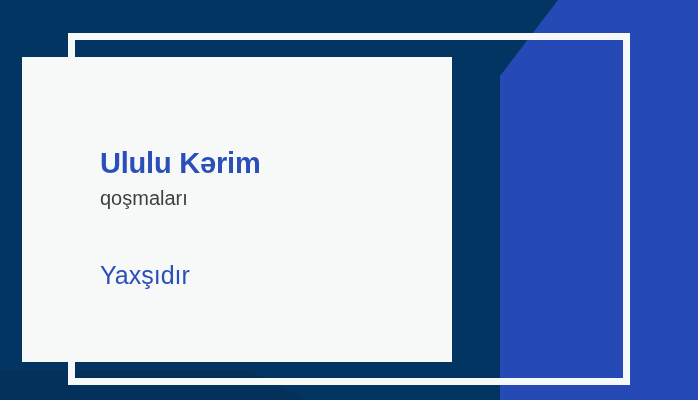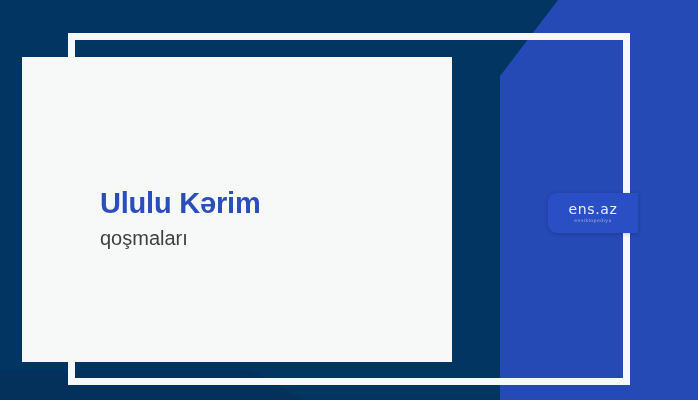--- a/index.html
+++ b/index.html
@@ -155,21 +155,18 @@
   <div class="bg-blue-right"></div>
 
   <div class="bg-bottom-wedge"></div>
 
   <div class="frame"></div>
 
   <div class="card">
     <div class="card-inner">
       <div class="title-main">Ululu Kərim</div>
       <div class="title-sub">qoşmaları</div>
+      <div class="title-third">Yaxşıdır</div>
     </div>
   </div>
 
-  <div class="logo-badge">
-    <div class="logo-wordmark">ens.az</div>
-    <div class="logo-tagline">ensiklopediya</div>
-  </div>
 
 </div>
 
 </body></html>

